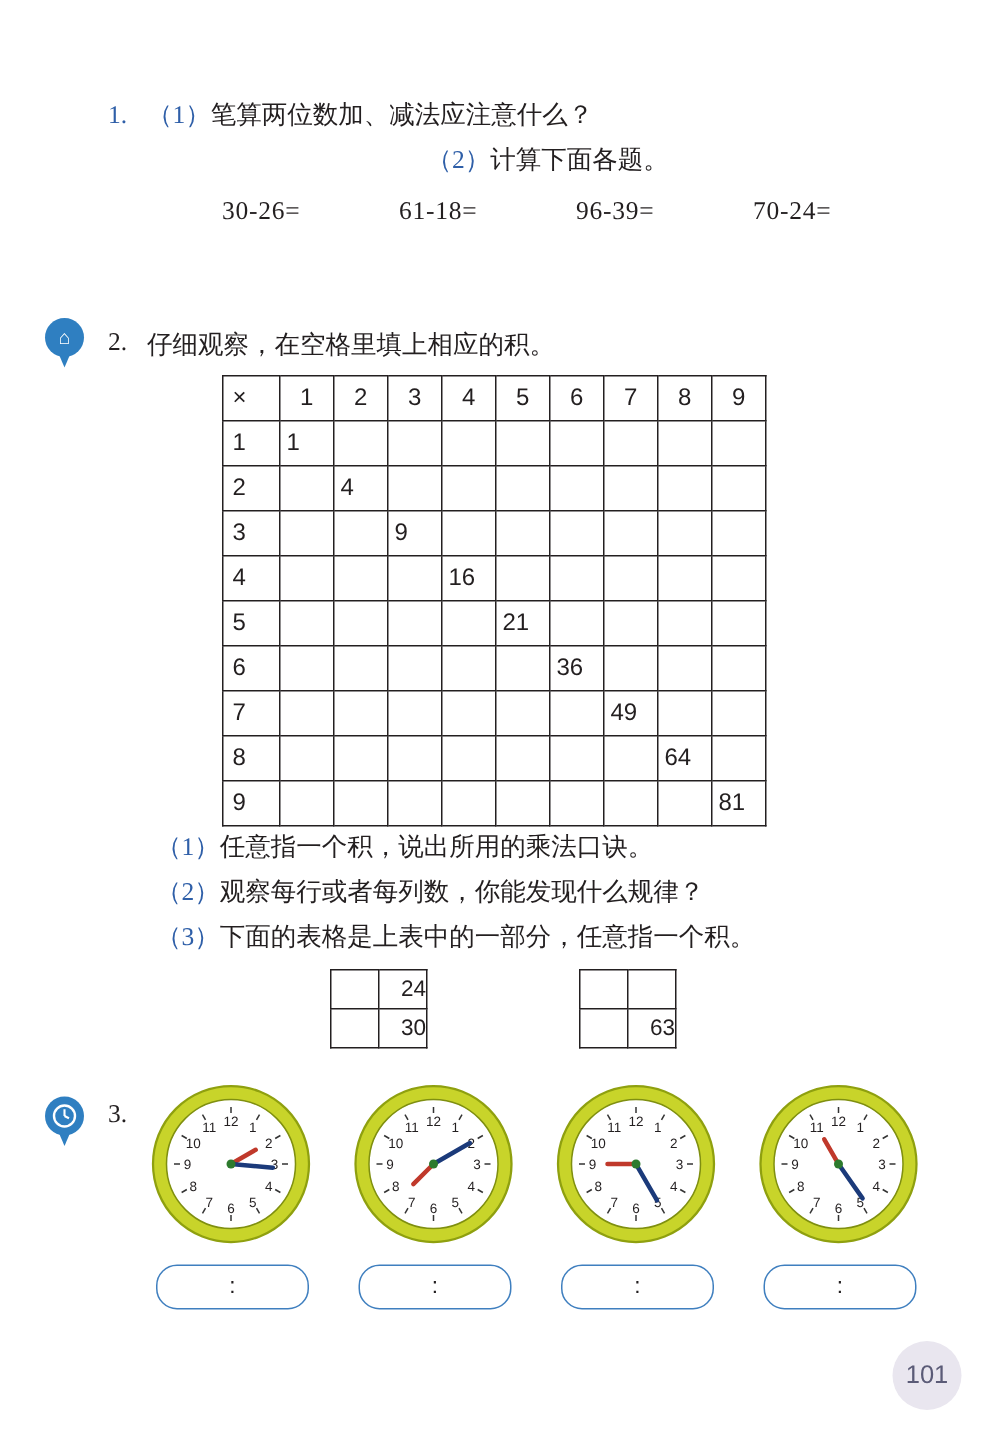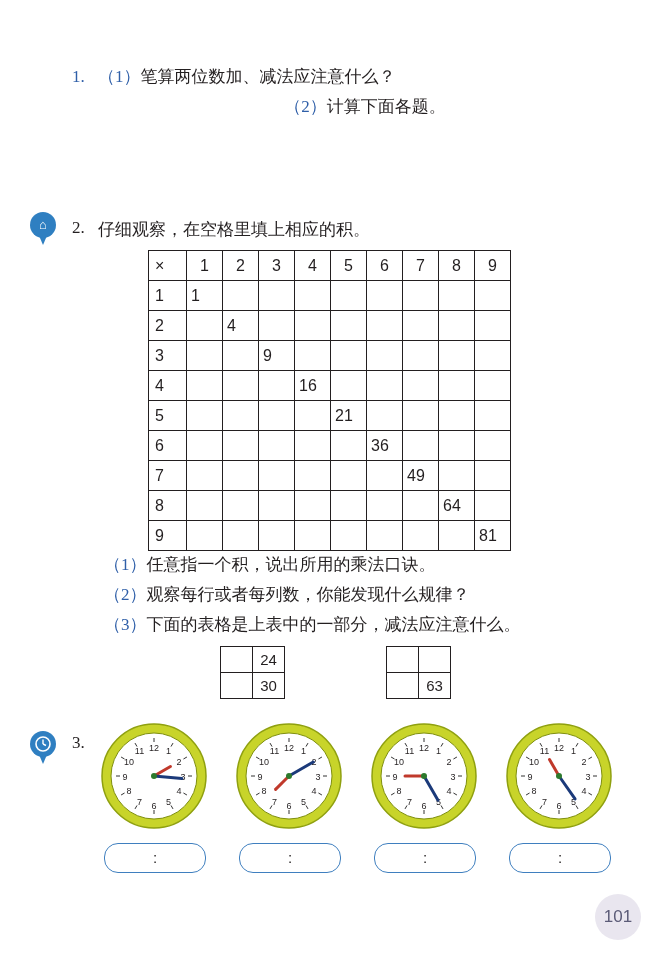--- a/index.html
+++ b/index.html
@@ -156,21 +156,21 @@
     width: 671px;
   }
   .small-table {
     position: absolute;
     border-collapse: collapse;
   }
   .small-table td {
     width: 31px;
     height: 25px;
     border: 1px solid #231f20;
-    text-align: center;
+    text-align: right;
     vertical-align: middle;
     font-size: 15px;
     font-family: "Liberation Sans", sans-serif;
     padding: 0;
   }
   #small-table-a { left: 220px; top: 0; }
   #small-table-b { left: 386px; top: 0; }
 
   
   .ex3-num {
@@ -244,20 +244,23 @@
 <div class="page">
 
   <div class="ex1">
     <div class="line-1">
       <span class="q-num">1.</span><span class="sub-label">（1）</span><span>笔算两位数加、减法应注意什么？</span>
     </div>
     <div class="line-1 ex1-row-2">
       <span class="sub-label">（2）</span><span>计算下面各题。</span>
     </div>
     <div class="calc-rows">
+      <div class="calc-row">
+        <span class="calc-item">30-26=</span><span class="calc-item">61-18=</span><span class="calc-item">96-39=</span><span class="calc-item">70-24=</span>
+      </div>
     </div>
   </div>
 
   <div class="pin" style="left:30px; top:212px;">
     <div class="pin-tail"></div>
     <div class="pin-body"></div>
     <div class="pin-glyph">⌂</div>
   </div>
 
   <div class="ex2-head">
@@ -390,21 +393,21 @@
   </table>
 
   <div class="ex2-subs">
     <div class="sub-line">
       <span class="sub-mark">（1）</span><span>任意指一个积，说出所用的乘法口诀。</span>
     </div>
     <div class="sub-line">
       <span class="sub-mark">（2）</span><span>观察每行或者每列数，你能发现什么规律？</span>
     </div>
     <div class="sub-line">
-      <span class="sub-mark">（3）</span><span>下面的表格是上表中的一部分，减法应注意什么。</span>
+      <span class="sub-mark">（3）</span><span>下面的表格是上表中的一部分，任意指一个积。</span>
     </div>
   </div>
 
   <div class="small-tables">
     <table class="small-table" id="small-table-a">
         <tbody>
           <tr>
             <td></td>
             <td>24</td>
           </tr>

